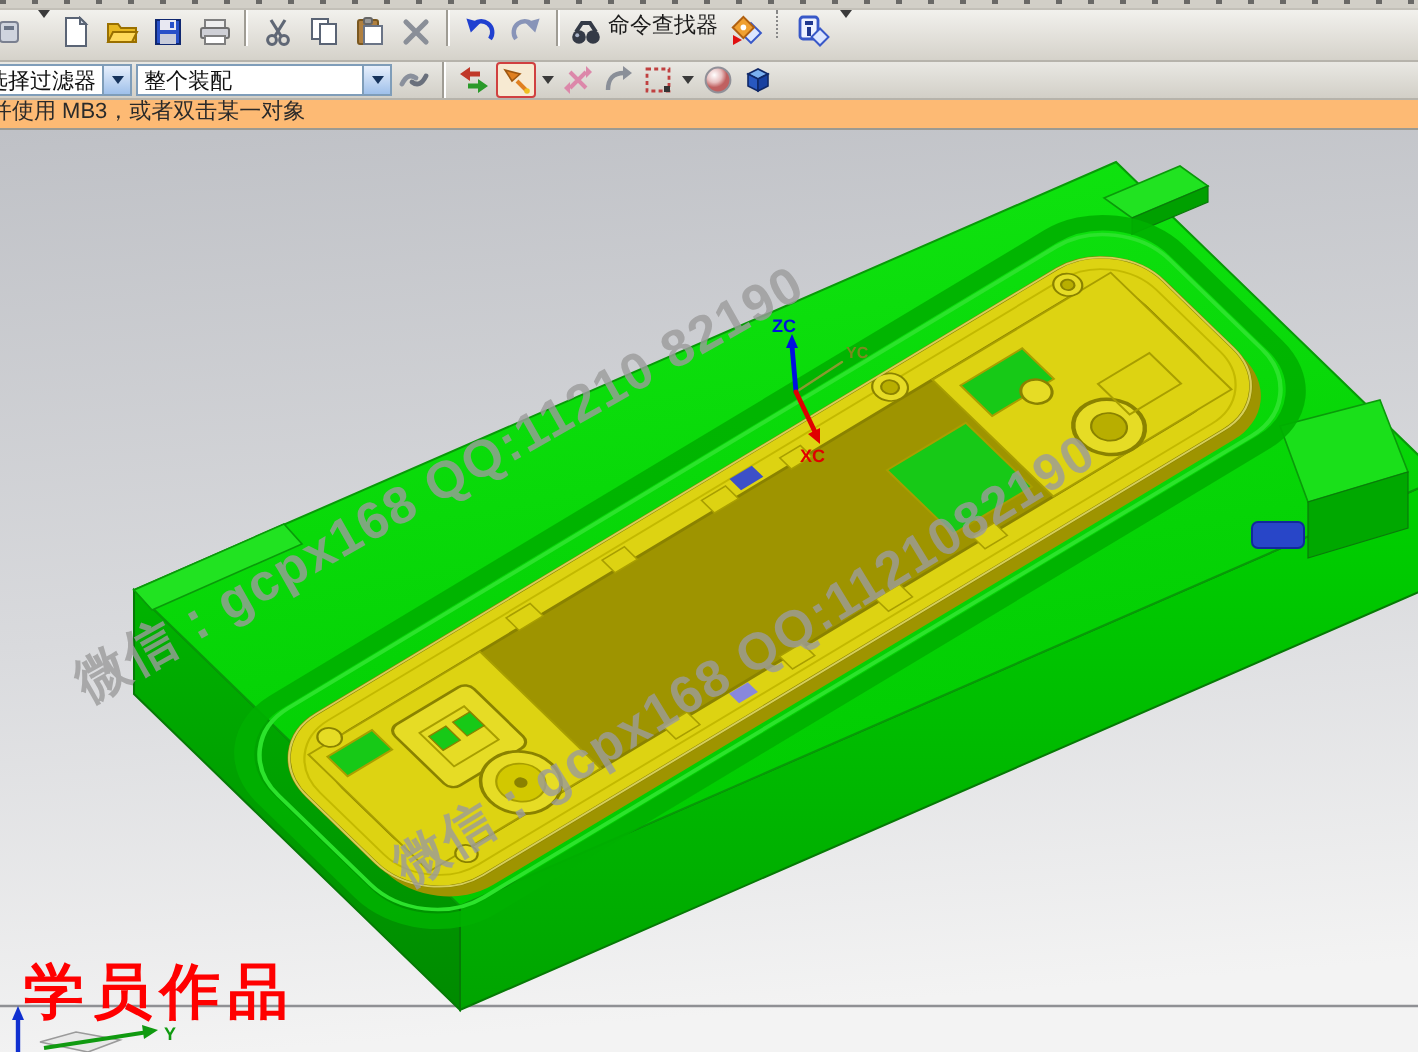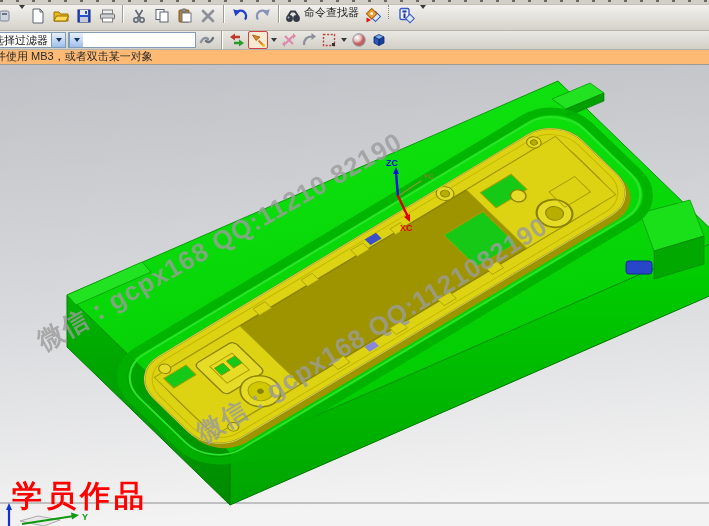--- a/index.html
+++ b/index.html
@@ -182,20 +182,21 @@
 </div>
 
 <div class="row2">
   <div class="combo combo1">
     <span class="val">无选择过滤器</span>
     <span class="btn">
         <span class="caret"></span>
       </span>
   </div>
   <div class="combo combo2">
+    <span class="val">整个装配</span>
     <span class="btn">
         <span class="caret"></span>
       </span>
   </div>
 
   <div class="tbtn small">
     <svg width="16" height="16">
       <path d="M2,10 q3,-6 7,-3" stroke="#8a909c" stroke-width="2.4" fill="none" stroke-linecap="round"></path>
       <path d="M14,6 q-3,6 -7,3" stroke="#6a707c" stroke-width="2.4" fill="none" stroke-linecap="round"></path>
     </svg>

